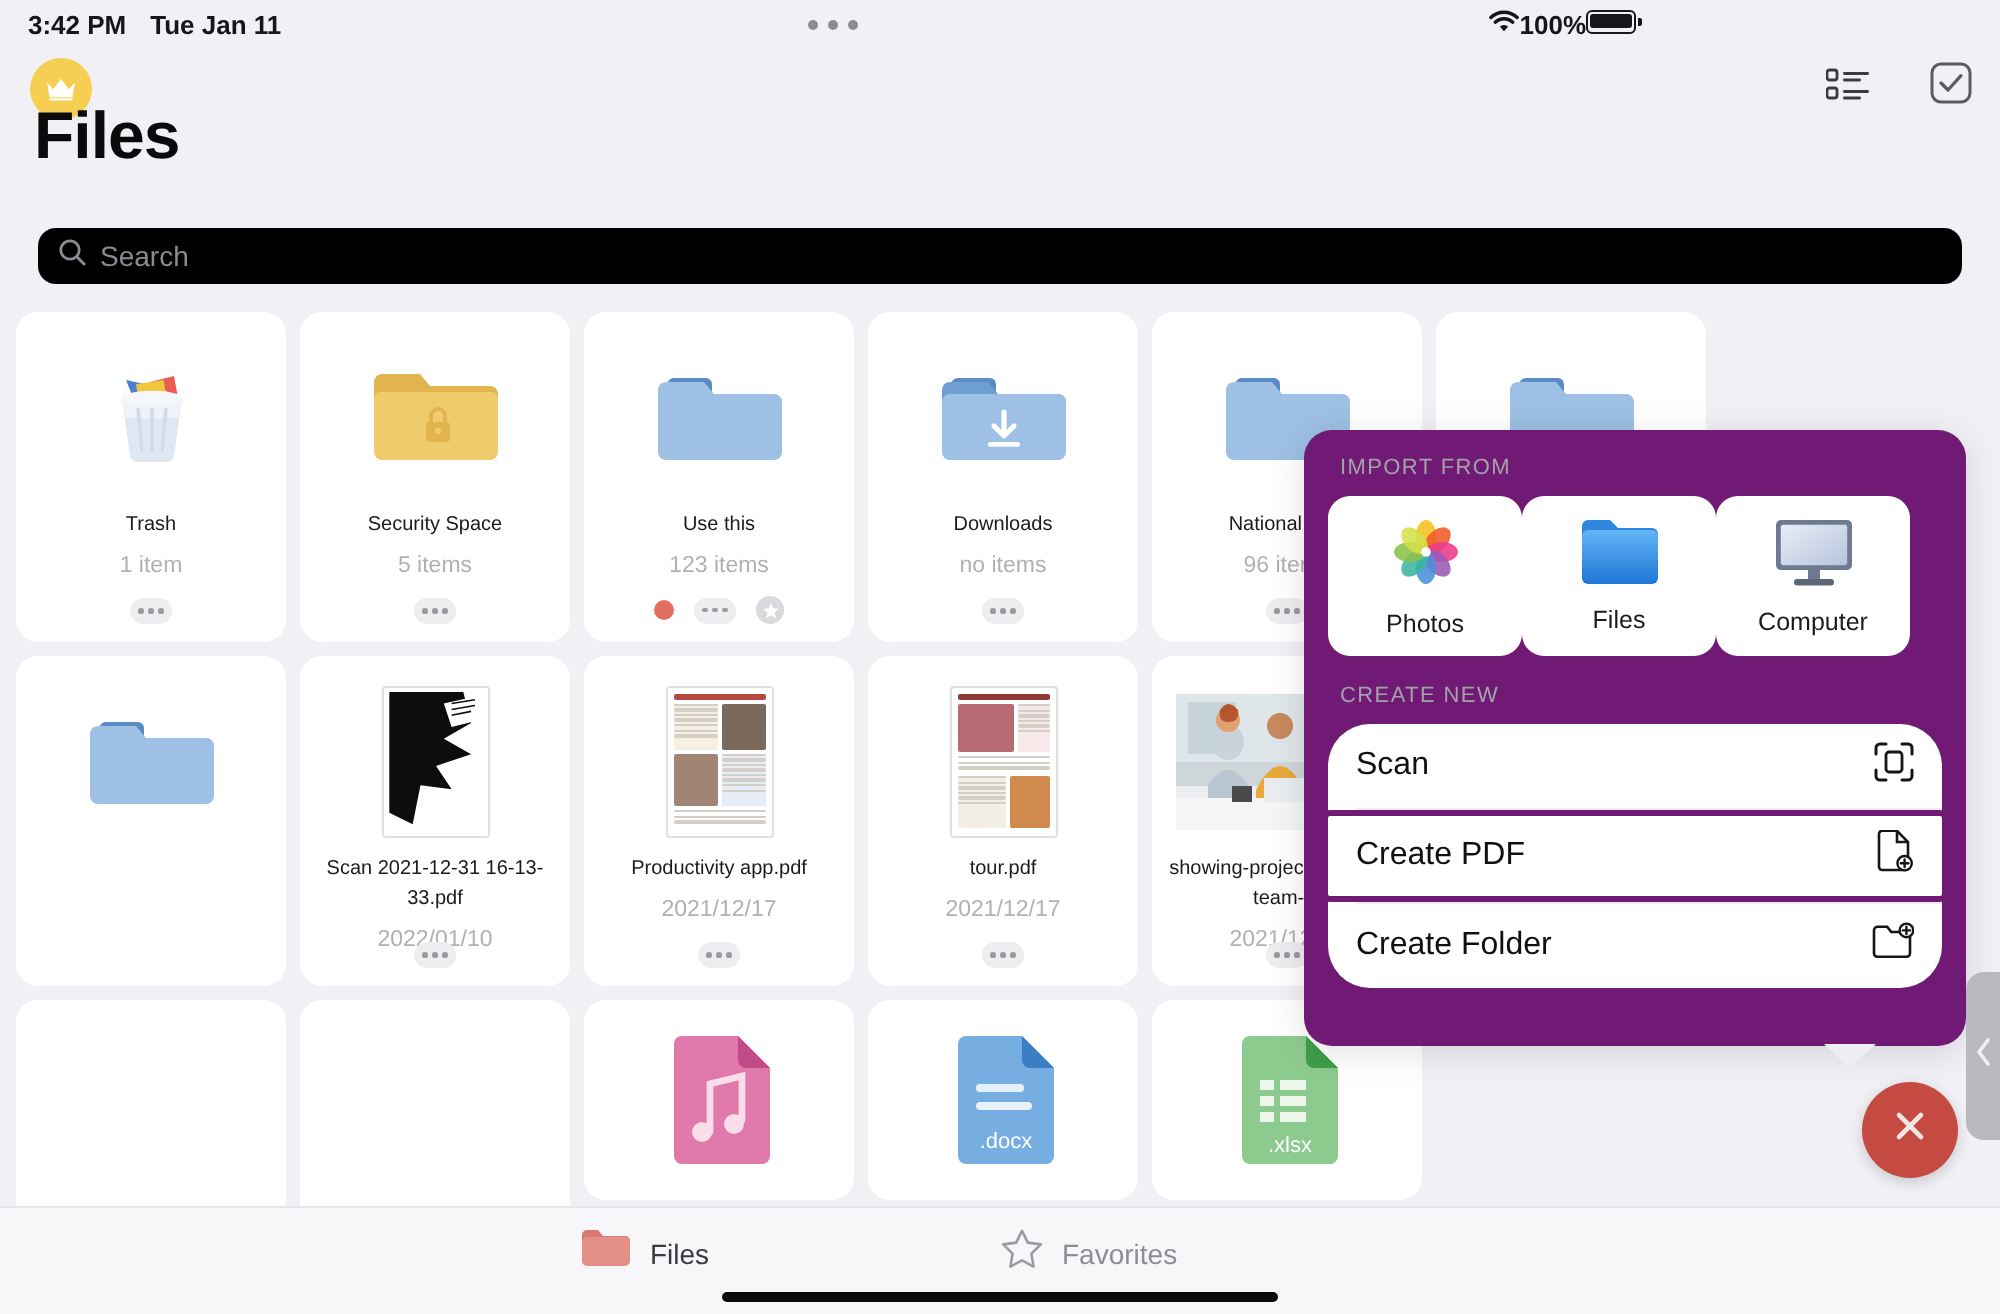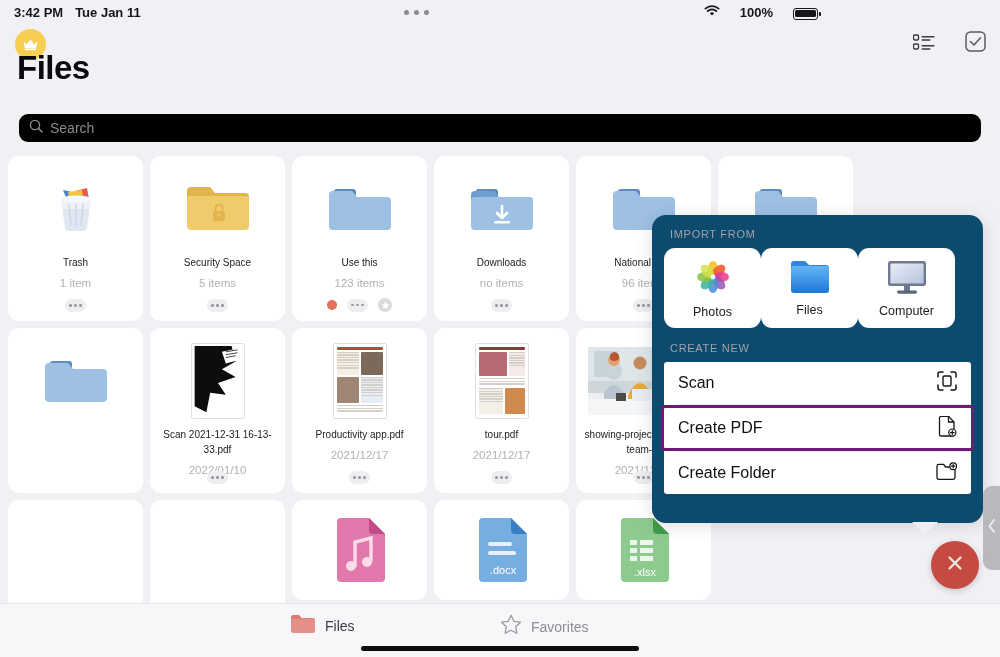--- a/index.html
+++ b/index.html
@@ -16,21 +16,21 @@
   }
 
   
   #statusbar {
     position: absolute; top: 0; left: 0; width: 832px; height: 24px;
     display: flex; align-items: center;
     font-size: 13px; font-weight: bold; color: #16161a;
   }
   #status-left { position: absolute; left: 14px; display: flex; gap: 12px; align-items: center; }
   #status-center { position: absolute; left: 0; right: 0; display: flex; justify-content: center; }
-  #status-right { position: absolute; right: 14px; display: flex; gap: 20px; align-items: flex-end; }
+  #status-right { position: absolute; right: 14px; display: flex; gap: 0; align-items: flex-start; }
   .dots3 { display: flex; gap: 5px; }
   .dots3 i { width: 5px; height: 5px; border-radius: 50%; background: #8b8b94; display: block; }
   .battery-shell {
     width: 25px; height: 12px; border: 1.4px solid #16161a; border-radius: 3px;
     position: relative; display: inline-block;
   }
   .battery-shell::after {
     content: ""; position: absolute; right: -4px; top: 3.5px;
     width: 2px; height: 4px; background: #16161a; border-radius: 0 1px 1px 0;
   }
@@ -98,41 +98,41 @@
   }
   .doc-title-ln { height: 3px; background: #b7483e; border-radius: 1px; width: 100%; }
   .doc-row { display: flex; gap: 2px; }
   .doc-img { background: #9ab0c9; border-radius: 1px; }
   .doc-txt { flex: 1; display: flex; flex-direction: column; gap: 1.2px; }
   .doc-txt span { display:block; height: 1.4px; background: #d4cfc6; border-radius: 1px;}
 
   
   #popup {
     position: absolute; left: 652px; top: 215px; width: 331px; height: 308px;
-    background: #0c4a6e; border-radius: 14px;
+    background: #701a75; border-radius: 14px;
     box-shadow: 0 3px 18px rgba(0,0,0,0.13);
     padding: 13px 12px 0 12px;
   }
   #popup::after{
     content:""; position:absolute; right:45px; bottom:-11px;
     border-left:13px solid transparent; border-right:13px solid transparent;
     border-top:12px solid #efeef3;
   }
   .popup-section-label {
     font-size: 11px; color: #a2a2a9; letter-spacing: 0.7px;
     margin: 0 0 8px 6px;
   }
   #import-row { display: flex; gap: 0; }
   .import-card {
     width: 97px; height: 80px; background: #fff; border-radius: 11px;
     display: flex; flex-direction: column; align-items: center; justify-content: center; gap: 5px;
   }
   .import-label { font-size: 12.5px; color: #1b1b1f; }
   #create-list {
-    background: #fff; border-radius: 3px; overflow: visible; position: relative;
+    background: #fff; border-radius: 21px; overflow: visible; position: relative;
   }
   .create-row {
     height: 42px; display: flex; align-items: center; justify-content: space-between;
     padding: 0 14px; font-size: 16px; color: #101014;
     position: relative;
   }
   .create-row.highlight {
     border: 3px solid #701a75; border-radius: 4px; background: #fff;
     margin: 0 -3px; height: 46px; z-index: 3;
   }

